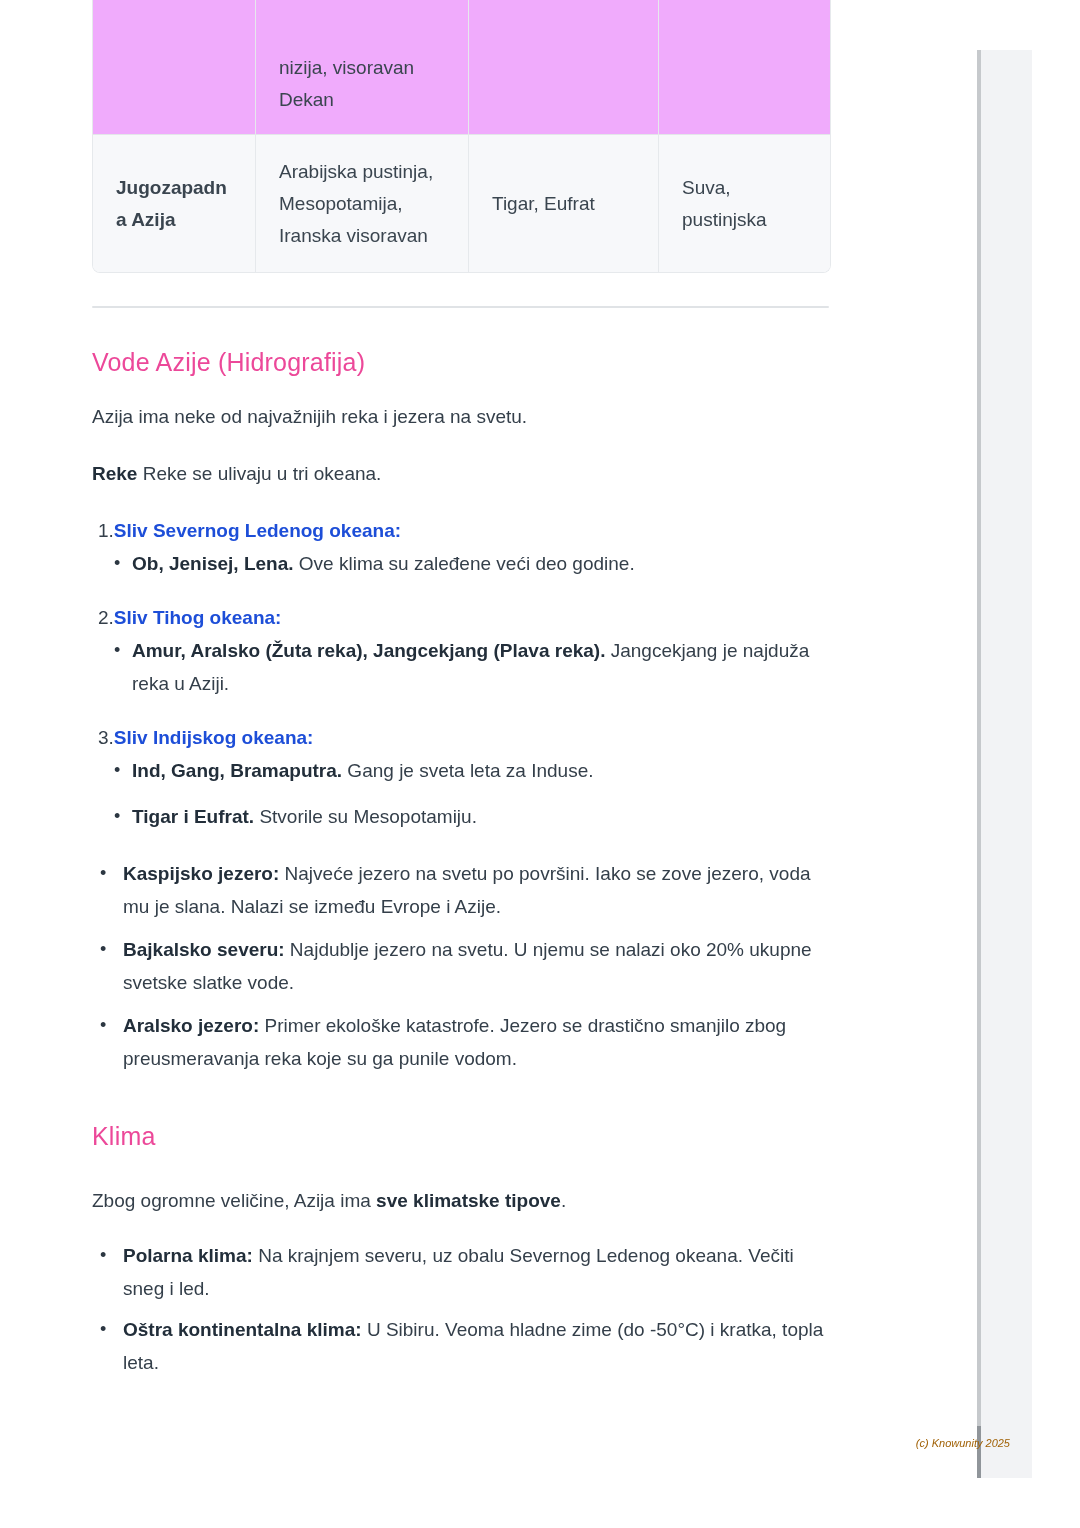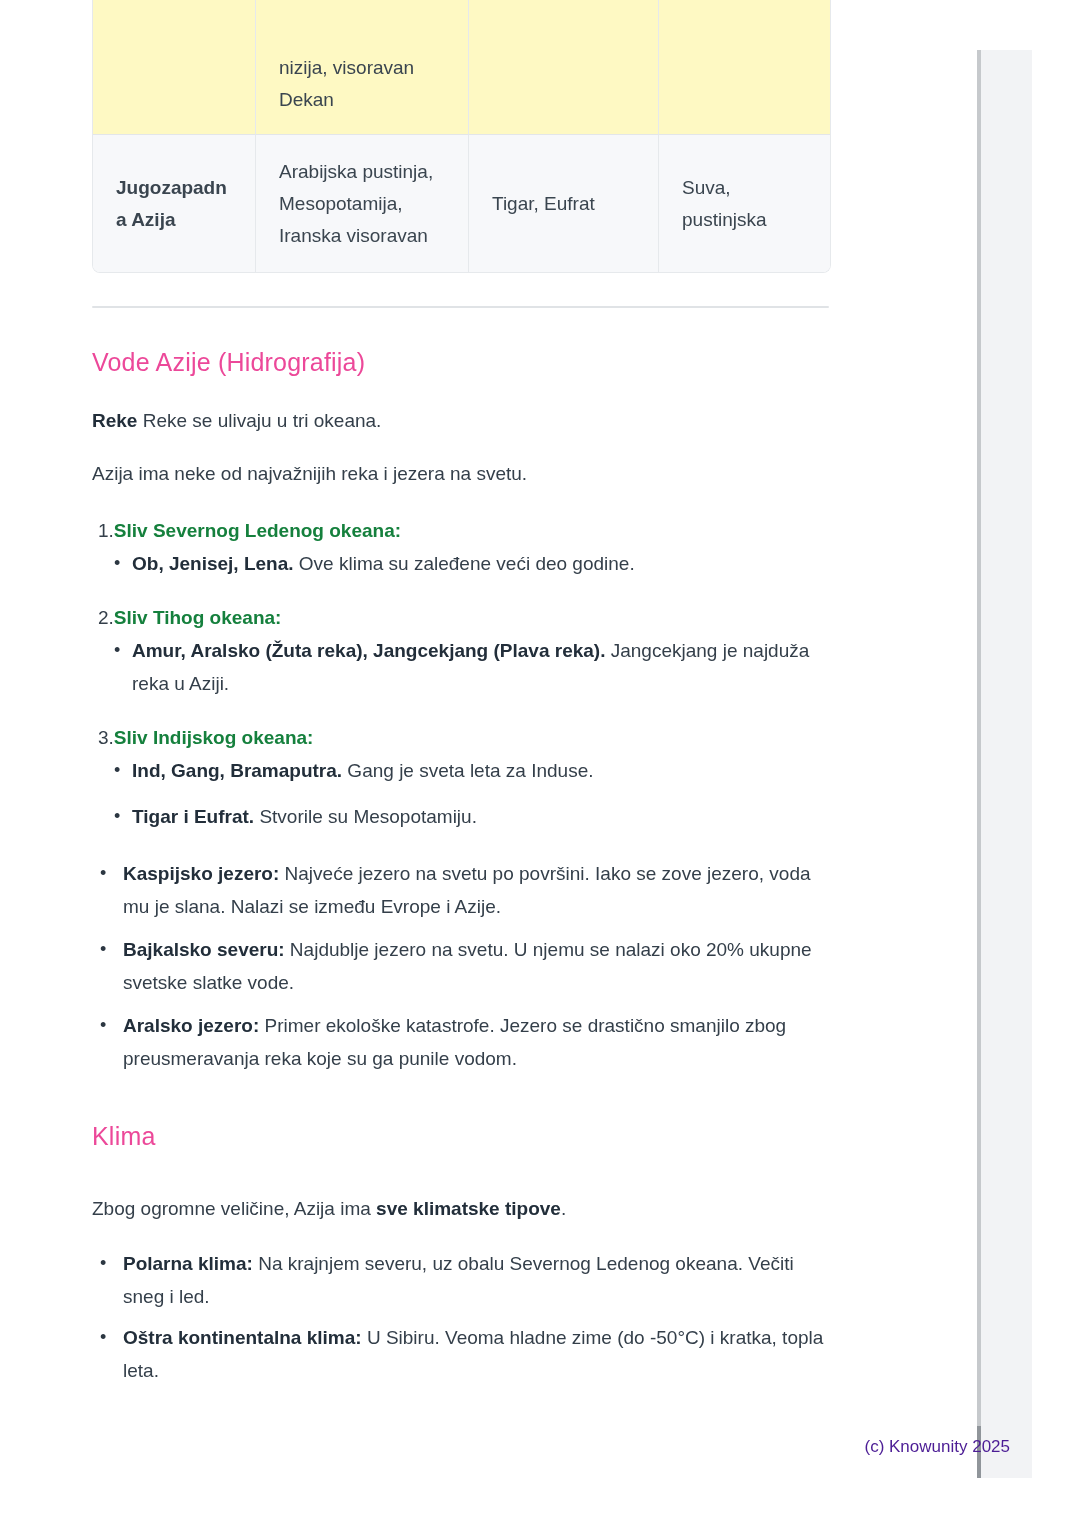--- a/index.html
+++ b/index.html
@@ -15,68 +15,68 @@
   .doc-table {
     width:737px; table-layout:fixed; border-collapse:separate; border-spacing:0;
     border-left:1px solid #e6e9ec; border-right:1px solid #e6e9ec; border-bottom:1px solid #e6e9ec;
     border-radius:0 0 8px 8px; overflow:hidden;
   }
   .doc-table td {
     border-right:1px solid #e6e9ec; padding:0 23px; line-height:32px;
     word-wrap:break-word; color:#3a454f;
   }
   .doc-table td:last-child { border-right:none; }
-  .row-cut td { height:135px; background:#fef9c3; vertical-align:bottom; padding-bottom:18px; border-bottom:1px solid #e3e6e9; }
+  .row-cut td { height:135px; background:#f0abfc; vertical-align:bottom; padding-bottom:18px; border-bottom:1px solid #e3e6e9; }
   .row-full td { height:137px; background:#f7f8fa; vertical-align:middle; }
   .cell-bold { font-weight:700; color:#27323d; }
 
   .divider { margin-top:33px; height:2px; background:#e0e3e6; border-radius:1px; }
 
   h2 {
     font-size:25px; line-height:36px; font-weight:400; color:#ec4899;
     letter-spacing:.2px;
   }
   .h-hydro { margin-top:36px; }
   .h-klima { margin-top:43px; }
 
   .para { line-height:33px; }
   .m20 { margin-top:20px; }
   .m21 { margin-top:21px; }
   .m24 { margin-top:24px; }
-  .m30 { margin-top:38px; }
+  .m30 { margin-top:30px; }
 
   .b { font-weight:700; color:#222e3a; }
 
   
   .olist { list-style:none; margin-top:24px; }
   .basin + .basin { margin-top:21px; }
   .basin-head { display:flex; line-height:33px; }
   .basin-num { flex:0 0 15px; margin-left:6px; color:#343f4a; }
-  .basin-title { font-weight:700; color:#15803d; }
+  .basin-title { font-weight:700; color:#1d4ed8; }
   .sublist { list-style:none; }
   .sub-item { display:flex; line-height:33px; }
   .sub-item + .sub-item { margin-top:13px; }
   .sub-bullet { flex:0 0 18px; margin-left:22px; font-size:18px; color:#2c3742; }
 
   
   .ulist { list-style:none; margin-top:24px; }
   .ulist.tight { margin-top:22px; }
   .top-item { display:flex; line-height:33px; }
   .top-item + .top-item { margin-top:10px; }
   .ulist.tight .top-item + .top-item { margin-top:8px; }
   .top-bullet { flex:0 0 23px; margin-left:8px; font-size:18px; color:#2c3742; }
   .item-text { flex:1 1 auto; }
 
   
   .scroll-gutter { position:absolute; left:977px; top:50px; width:55px; height:1428px; background:#f2f3f5; }
   .scroll-line { position:absolute; left:977px; top:50px; width:4px; height:1428px; background:#c6c9cc; }
   .scroll-thumb { position:absolute; left:977px; top:1426px; width:4px; height:52px; background:#90959a; }
 
   
-  .copyright { position:absolute; top:1437px; right:70px; font-size:17px; color:#4c1d95; }
+  .copyright { position:absolute; top:1437px; right:70px; font-size:11px; color:#a16207;font-style:italic; }
 </style>
 </head>
 <body>
 
 <div class="content">
 
   <table class="doc-table">
     <colgroup>
         <col style="width:163px">
         <col style="width:213px">
@@ -96,23 +96,23 @@
         <td>Tigar, Eufrat</td>
         <td>Suva, pustinjska</td>
       </tr>
     </tbody>
   </table>
 
   <div class="divider"></div>
 
   <h2 class="h-hydro">Vode Azije (Hidrografija)</h2>
 
+  <p class="para m20">Azija ima neke od najvažnijih reka i jezera na svetu.</p>
+
   <p class="para m24"><span class="b">Reke</span><span> Reke se ulivaju u tri okeana.</span></p>
-
-  <p class="para m20">Azija ima neke od najvažnijih reka i jezera na svetu.</p>
 
   <ol class="olist">
     <li class="basin">
       <div class="basin-head">
         <span class="basin-num">1.</span>
         <span class="basin-title">Sliv Severnog Ledenog okeana:</span>
       </div>
       <ul class="sublist">
         <li class="sub-item">
           <span class="sub-bullet">•</span>

